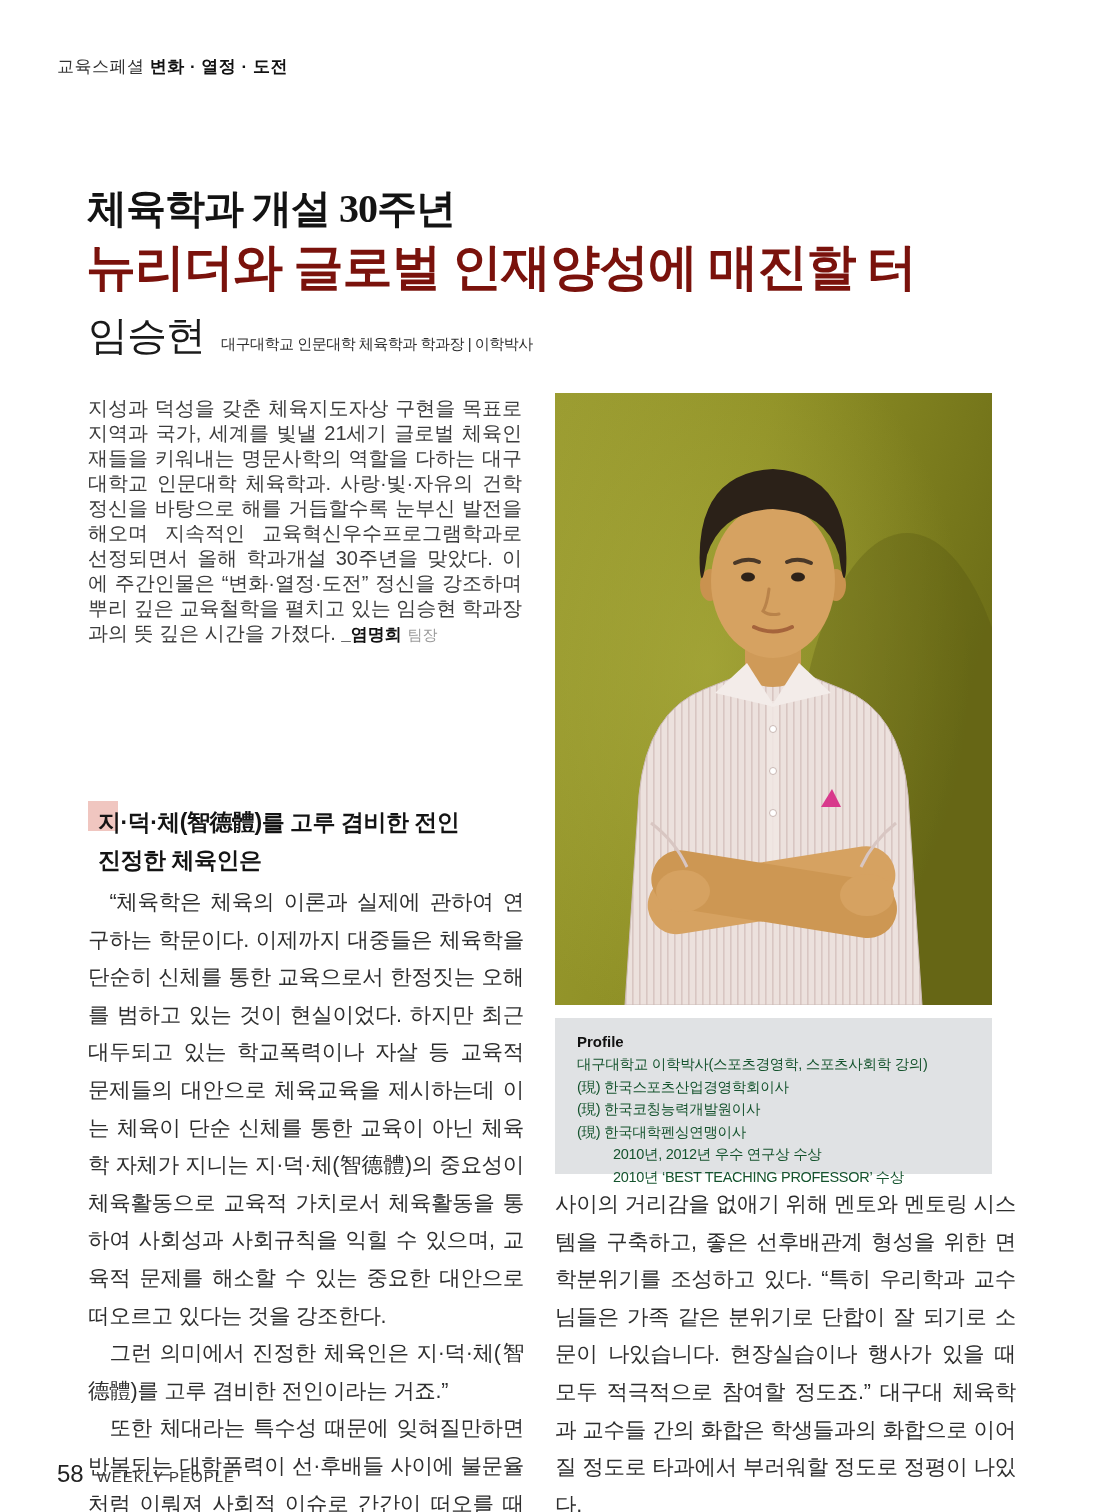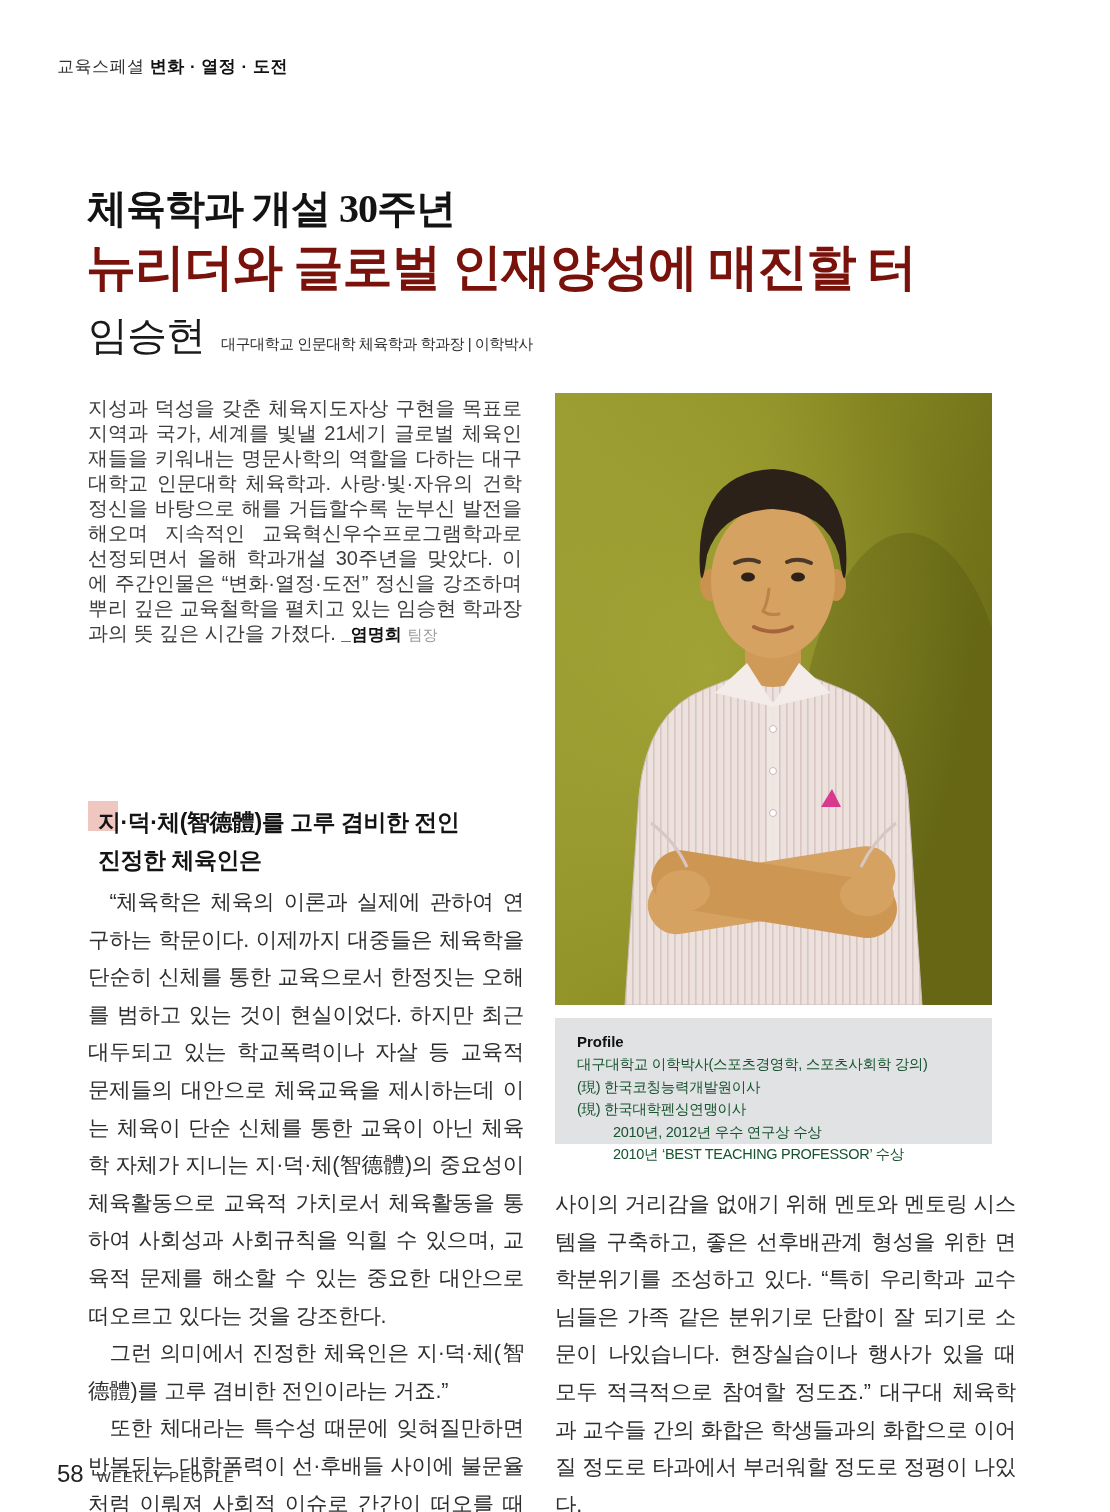--- a/index.html
+++ b/index.html
@@ -38,21 +38,21 @@
 
   
   .body-col{font-size:21.5px;line-height:37.6px;color:#2e2e2e;text-align:justify;
     word-break:break-all;letter-spacing:-0.3px;}
   .left-col{left:88px;top:884px;width:436px;}
   .right-col{left:555px;top:1186px;width:461px;}
   .body-col p{margin:0;}
   .body-col p.indent{text-indent:1em;}
 
   
-  .profile-box{left:555px;top:1018px;width:437px;height:126px;background:#e0e2e4;
+  .profile-box{left:555px;top:1018px;width:437px;height:156px;background:#e0e2e4;
     box-sizing:border-box;padding:15px 18px 0 22px;}
   .profile-title{font-size:15px;font-weight:bold;color:#111;margin:0 0 3px 0;}
   .profile-line{font-size:14.5px;line-height:22.5px;color:#14532d;margin:0;letter-spacing:-0.3px;}
   .profile-line.indent{margin-left:36px;}
 
   
   .footer{left:57px;top:1444px;display:flex;align-items:baseline;gap:13px;margin-top:16px;}
   .page-number{font-size:24px;color:#222;}
   .magazine-name{font-size:15px;color:#3a3a3a;letter-spacing:1px;}
 </style>
@@ -139,20 +139,21 @@
 
   <div class="abs body-col left-col">
     <p class="indent">“체육학은 체육의 이론과 실제에 관하여 연구하는 학문이다. 이제까지 대중들은 체육학을 단순히 신체를 통한 교육으로서 한정짓는 오해를 범하고 있는 것이 현실이었다. 하지만 최근 대두되고 있는 학교폭력이나 자살 등 교육적 문제들의 대안으로 체육교육을 제시하는데 이는 체육이 단순 신체를 통한 교육이 아닌 체육학 자체가 지니는 지·덕·체(智德體)의 중요성이 체육활동으로 교육적 가치로서 체육활동을 통하여 사회성과 사회규칙을 익힐 수 있으며, 교육적 문제를 해소할 수 있는 중요한 대안으로 떠오르고 있다는 것을 강조한다.</p>
     <p class="indent">그런 의미에서 진정한 체육인은 지·덕·체(智德體)를 고루 겸비한 전인이라는 거죠.”</p>
     <p class="indent">또한 체대라는 특수성 때문에 잊혀질만하면 반복되는 대학폭력이 선·후배들 사이에 불문율처럼 이뤄져 사회적 이슈로 간간이 떠오를 때면 마음이 착잡해진다는 임승현 학과장. 이에 학과에서는 사람됨 교육을 강조하며 ‘변화·열정·도전’ 이라는 과 훈과 함께 교수와 학생, 선배와 후배</p>
   </div>
 
   <div class="abs profile-box">
     <p class="profile-title">Profile</p>
     <p class="profile-line">대구대학교 이학박사(스포츠경영학, 스포츠사회학 강의)</p>
+    <p class="profile-line">(現) 한국스포츠산업경영학회이사</p>
     <p class="profile-line">(現) 한국코칭능력개발원이사</p>
     <p class="profile-line">(現) 한국대학펜싱연맹이사</p>
     <p class="profile-line indent">2010년, 2012년 우수 연구상 수상</p>
     <p class="profile-line indent">2010년 ‘BEST TEACHING PROFESSOR’ 수상</p>
   </div>
 
   <div class="abs body-col right-col">
     <p>사이의 거리감을 없애기 위해 멘토와 멘토링 시스템을 구축하고, 좋은 선후배관계 형성을 위한 면학분위기를 조성하고 있다. “특히 우리학과 교수님들은 가족 같은 분위기로 단합이 잘 되기로 소문이 나있습니다. 현장실습이나 행사가 있을 때 모두 적극적으로 참여할 정도죠.” 대구대 체육학과 교수들 간의 화합은 학생들과의 화합으로 이어질 정도로 타과에서 부러워할 정도로 정평이 나있다.</p>
   </div>
 

